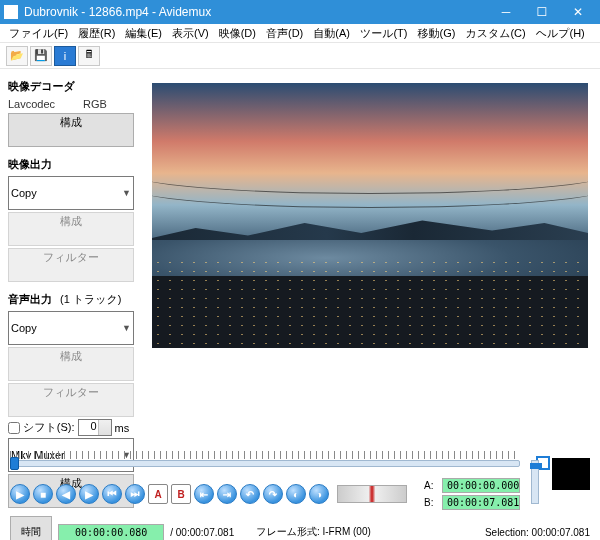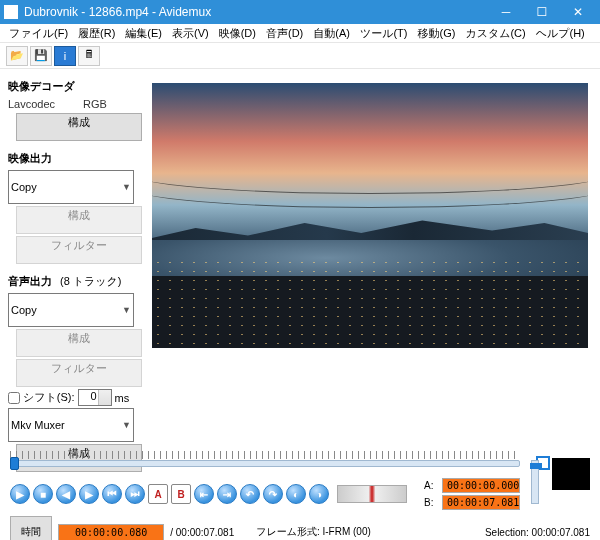--- a/index.html
+++ b/index.html
@@ -17,21 +17,21 @@
 
   
   .toolbar { height: 26px; border-bottom: 1px solid #e6e6e6; display: flex; align-items: center; padding: 0 6px; gap:2px;}
   .tbtn { width: 22px; height: 20px; border: 1px solid #c9c9c9; background:#f6f6f6; display:flex; align-items:center; justify-content:center; font-size:11px; cursor:pointer;}
 
   
   .main { display: flex; height: 370px; }
   .sidebar { width: 152px; padding: 6px 8px 0 8px; }
   .section-title { font-size: 11px; font-weight: bold; margin: 4px 0 4px 0;}
   .subtext { font-size: 11px; color:#333; margin-bottom:3px; display:flex; gap:28px;}
-  .side-btn { width: 126px; height: 28px; font-size:11px; background:#e1e1e1; border:1px solid #adadad; margin:2px 8px; cursor:pointer; text-align:center; line-height:16px;}
+  .side-btn { width: 126px; height: 34px; font-size:11px; background:#e1e1e1; border:1px solid #adadad; margin:2px 0; cursor:pointer; text-align:center; line-height:16px;}
   .side-btn.dis { color:#888; background:#efefef; border-color:#d4d4d4;}
   .side-select { width: 126px; height: 28px; font-size:11px; border:1px solid #7a7a7a; padding:16px 2px; display:flex; align-items:center; justify-content:space-between; background:#fff; cursor:pointer;}
   .side-select .chev { font-size:9px; color:#555;}
   .shiftrow { display:flex; align-items:center; gap:3px; margin:2px 0;}
   .shiftrow input[type=checkbox]{ width:12px; height:12px;}
   .spin { width:34px; height:17px; border:1px solid #7a7a7a; font-size:11px; text-align:right; padding:0 14px 0 2px; position:relative; background:#fff;}
   .spin::after { content:""; position:absolute; right:0; top:0; width:12px; height:100%; border-left:1px solid #c0c0c0; background:linear-gradient(#f0f0f0,#e0e0e0);}
 
   .canvas-wrap { flex:1; padding: 14px 12px 2px 0; }
   .canvas { width: 100%; height: 265px; background: linear-gradient(to bottom,#2b4c72 0%,#d07a6a 22%,#e8b58d 34%,#93b5c8 46%,#3d5a72 62%,#1f2d3b 100%); position:relative; overflow:hidden;}
@@ -50,21 +50,21 @@
   .ruler .track { position:absolute; left:0; right:70px; top:9px; height:7px; background:#d8e6f4; border:1px solid #a0b8d0; border-radius:2px;}
   .ruler .thumb { position:absolute; left:0; top:6px; width:9px; height:13px; background:#1e7dd6; border:1px solid #0b5aa5; border-radius:2px;}
   .ruler .marker { position:absolute; right:40px; top:5px; width:14px; height:14px; border:2px solid #1e7dd6; background:#fff;}
 
   
   .navrow { display:flex; align-items:center; margin:7px 10px 0 10px; gap:3px;}
   .nbtn { width:20px; height:20px; border-radius:50%; border:1px solid #2a7bc4; background:radial-gradient(circle at 35% 30%,#bfe0ff,#3a93df 70%); display:flex; align-items:center; justify-content:center; font-size:10px; color:#fff; cursor:pointer; font-weight:bold;}
   .nbtn.sq { border-radius:2px; background:#fff; color:#c02020; border:1px solid #888; font-weight:bold;}
   .spacer { flex:1;}
   .ab-col { font-size:10px; display:grid; grid-template-columns: 14px 78px; row-gap:2px; column-gap:4px; align-items:center; margin-left:8px;}
-  .tc { border:1px solid #aaa; padding:1px 4px; font-family:monospace; font-size:10px; background:#f97316; text-align:center;}
+  .tc { border:1px solid #aaa; padding:1px 4px; font-family:monospace; font-size:10px; background:#86efac; text-align:center;}
   .vslider { width:8px; height:44px; background:#d8e6f4; border:1px solid #a0b8d0; margin: -24px 2px 0 8px; position:relative;}
   .vslider .vthumb { position:absolute; left:-2px; top:2px; width:12px; height:6px; background:#1e7dd6;}
   .thumbprev { width:38px; height:32px; background:#000; margin:-40px 0 0 8px;}
 
   
   .statrow { display:flex; align-items:center; margin:6px 10px 0 10px; font-size:10px; gap:6px;}
   .statbtn { padding:8px 10px; border:1px solid #adadad; background:#e1e1e1; cursor:pointer;}
   .selrow { margin-left:auto; font-size:10px;}
 </style>
 </head>
@@ -112,21 +112,21 @@
     <div class="section-title" style="margin-top:10px;">映像出力</div>
     <div class="side-select">
       <span>Copy</span>
       <span class="chev">▼</span>
     </div>
     <div class="side-btn dis">構成</div>
     <div class="side-btn dis">フィルター</div>
 
     <div class="section-title" style="margin-top:10px; display:flex; gap:8px;">
       <span>音声出力</span>
-      <span style="font-weight:normal;">(8 トラック)</span>
+      <span style="font-weight:normal;">(1 トラック)</span>
     </div>
     <div class="side-select">
       <span>Copy</span>
       <span class="chev">▼</span>
     </div>
     <div class="side-btn dis">構成</div>
     <div class="side-btn dis">フィルター</div>
     <div class="shiftrow">
       <input type="checkbox" style="">
       <span>シフト(S):</span>

